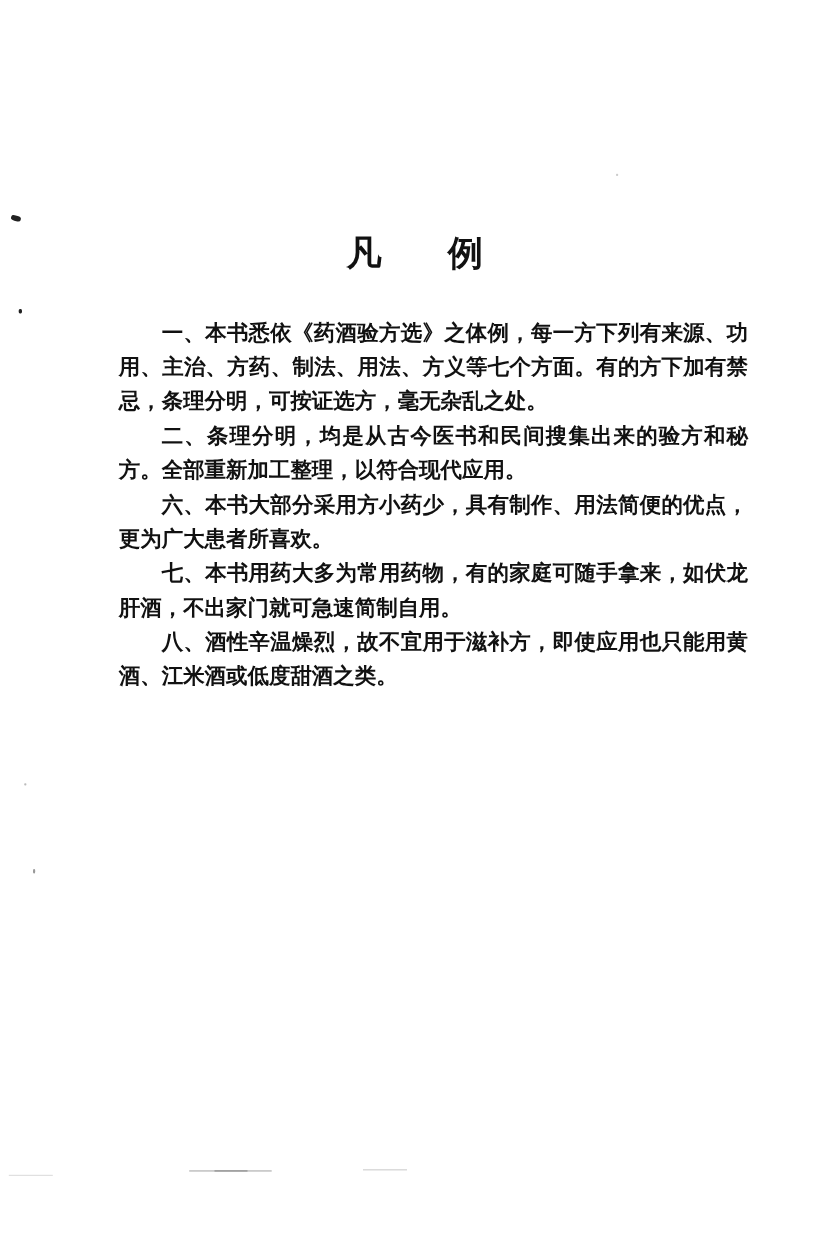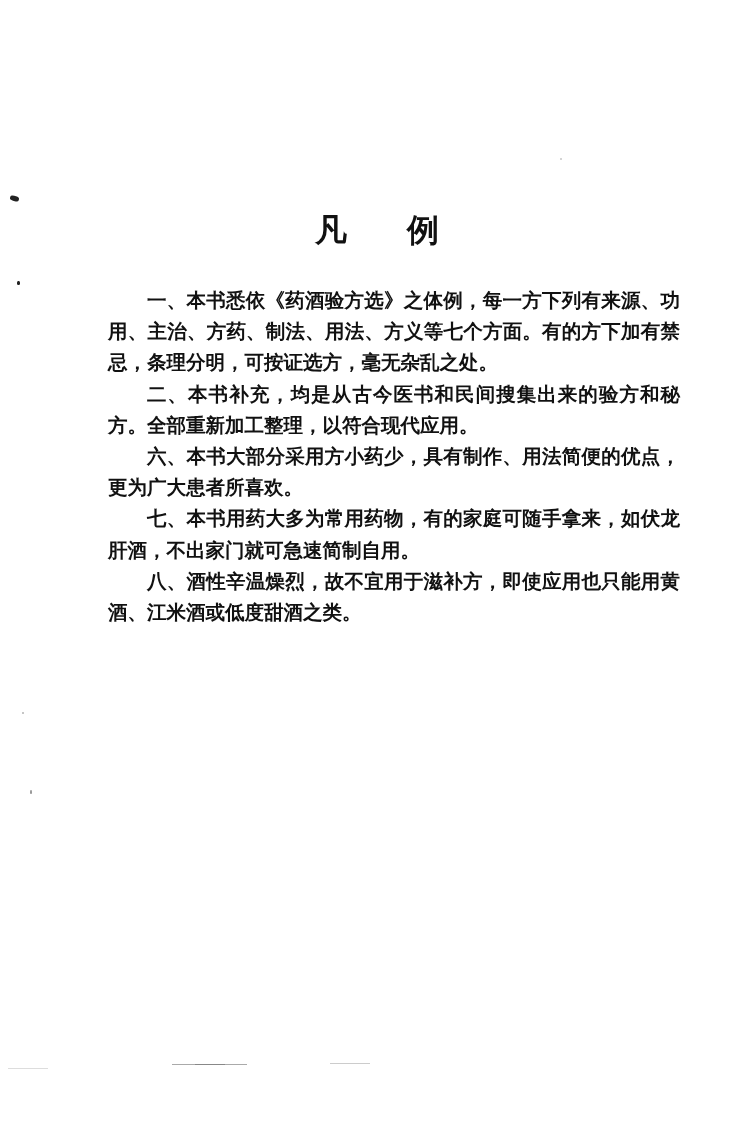--- a/index.html
+++ b/index.html
@@ -46,21 +46,20 @@
     width: 572px;
     font-size: 19.5px;
     line-height: 31.2px;
     font-weight: bold;
     text-align: justify;
     text-align-last: left;
   }
   .para {
     margin: 0;
     text-indent: 39px;
-    font-family: Liberation Mono, monospace;
   }
   .speck {
     position: absolute;
     background: #222;
     border-radius: 40%;
   }
   .scan-line {
     position: absolute;
     height: 1px;
     background: #bbbbbb;
@@ -81,19 +80,19 @@
   <div class="scan-line" style="left:195px;top:1064px;width:30px;background:#888888;"></div>
   <div class="scan-line" style="left:330px;top:1063px;width:40px;background:#cccccc;"></div>
   <div class="scan-line" style="left:8px;top:1068px;width:40px;background:#dddddd;"></div>
 
   <h1 class="title">
     <span class="char">凡</span><span class="gap"></span><span class="char">例</span>
   </h1>
 
   <div class="body-text">
     <p class="para">一、本书悉依《药酒验方选》之体例，每一方下列有来源、功用、主治、方药、制法、用法、方义等七个方面。有的方下加有禁忌，条理分明，可按证选方，毫无杂乱之处。</p>
-    <p class="para">二、本书补充，均是从古今医书和民间搜集出来的验方和秘方。全部重新加工整理，以符合现代应用。</p>
+    <p class="para">二、条理分明，均是从古今医书和民间搜集出来的验方和秘方。全部重新加工整理，以符合现代应用。</p>
     <p class="para">六、本书大部分采用方小药少，具有制作、用法简便的优点，更为广大患者所喜欢。</p>
     <p class="para">七、本书用药大多为常用药物，有的家庭可随手拿来，如伏龙肝酒，不出家门就可急速简制自用。</p>
     <p class="para">八、酒性辛温燥烈，故不宜用于滋补方，即使应用也只能用黄酒、江米酒或低度甜酒之类。</p>
   </div>
 
 </div>
 
 </body></html>

